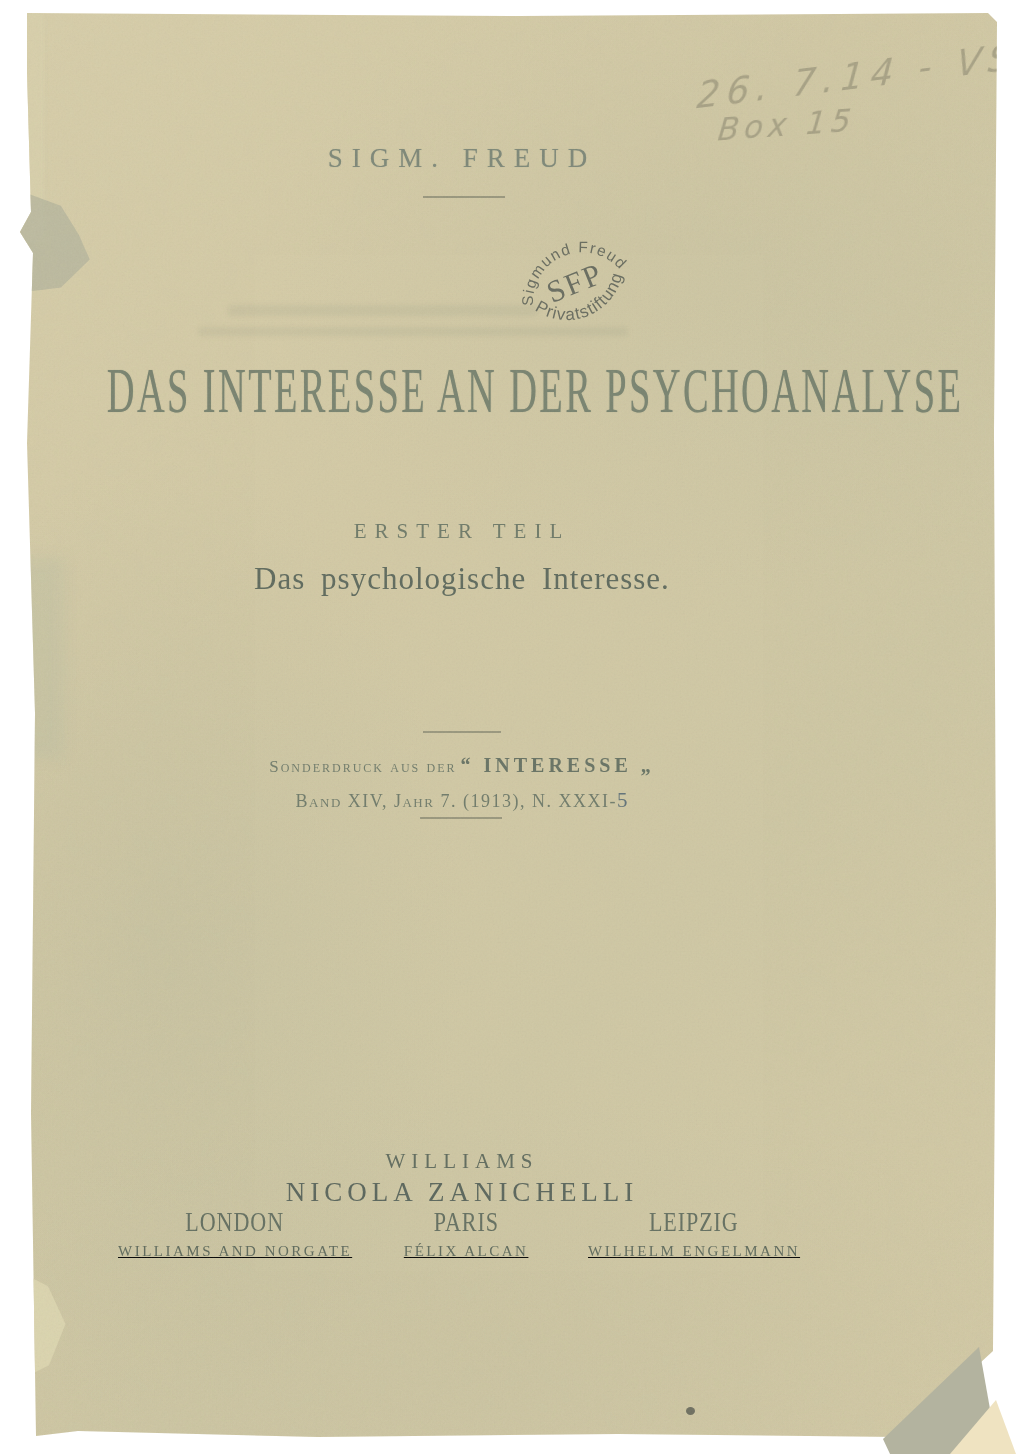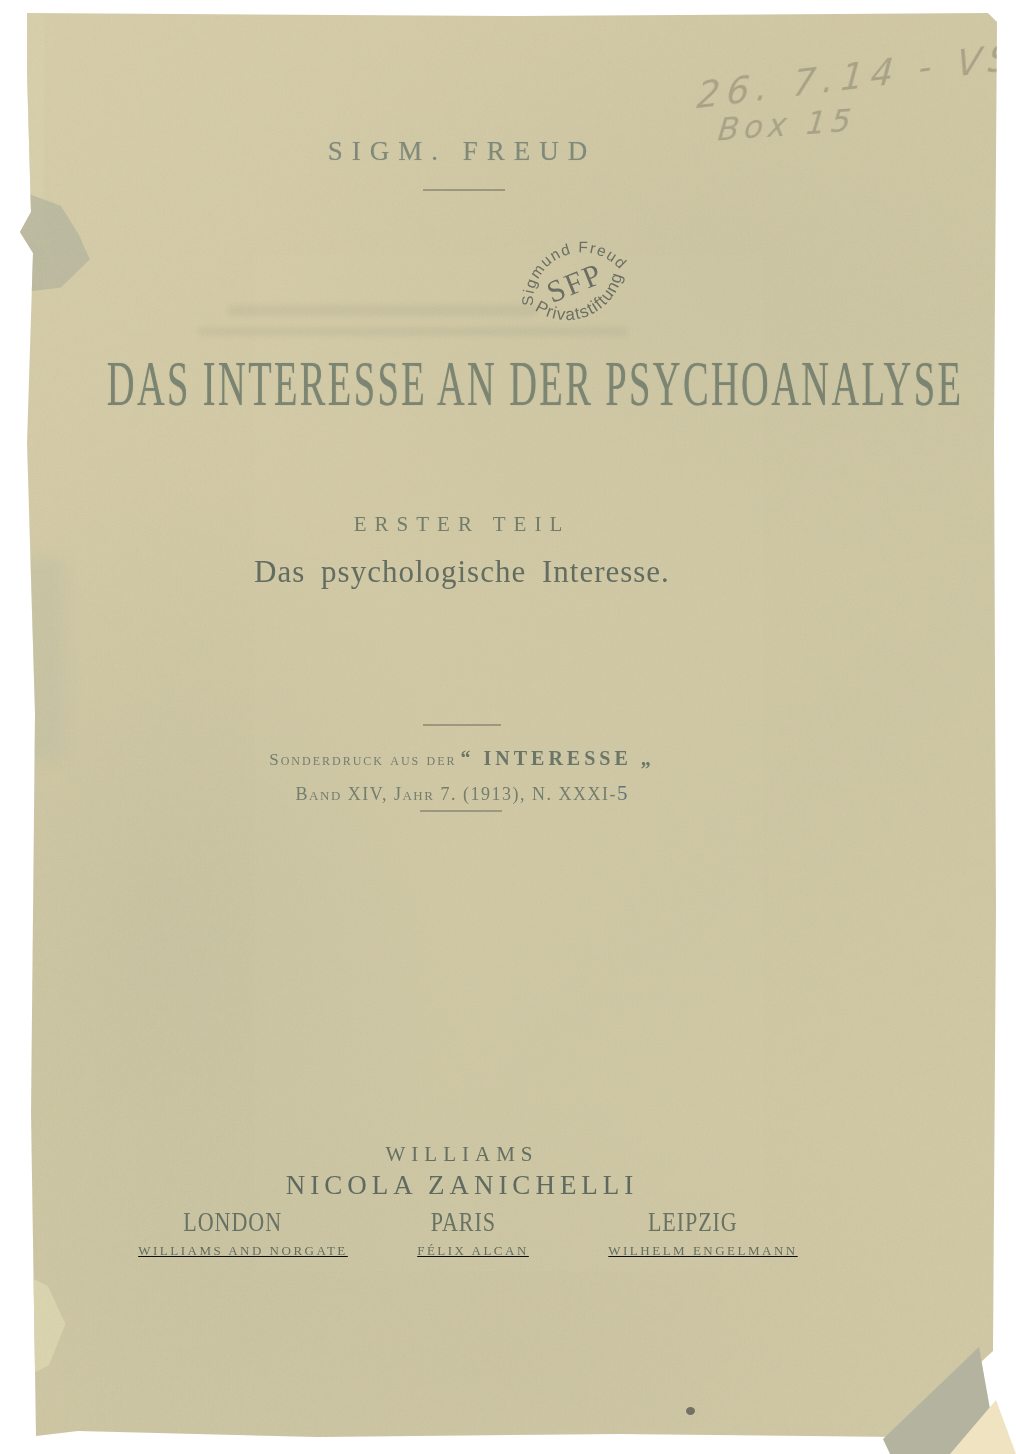--- a/index.html
+++ b/index.html
@@ -56,21 +56,21 @@
     background:#b3b39f;
     clip-path:polygon(3px 104px,99px 12px,118px 119px,10px 119px);
     filter:blur(.6px);
   }
   .fold-corner{
     position:absolute;left:930px;top:1390px;width:86px;height:64px;
     background:#efe3c1;
     clip-path:polygon(20px 64px,66px 10px,86px 64px);
   }
   
-  .content{position:absolute;left:0;top:5px;width:888px;height:100%;}
+  .content{position:absolute;left:0;top:12px;width:888px;height:100%;}
   .cline{position:absolute;width:100%;text-align:center;white-space:nowrap;}
   .author{
     top:118px;font-size:27px;letter-spacing:9px;color:#7d8777;
     text-shadow:0 0 1px rgba(125,135,119,.4);
   }
   .rule{position:absolute;height:2px;background:#85856f;opacity:.75;}
   .rule-author{left:405px;top:171px;width:82px;}
   .rule-imprint-top{left:405px;top:706px;width:78px;height:1.5px;}
   .rule-imprint-bottom{left:402px;top:792px;width:82px;height:1.5px;}
   .stamp{position:absolute;left:484px;top:196px;width:144px;height:144px;
@@ -98,21 +98,21 @@
   .zanichelli{top:1152px;font-size:27px;letter-spacing:5px;color:#59645a;}
   .distributors{
     position:absolute;left:100px;top:1196px;width:690px;display:flex;
   }
   .dist-col{flex:1 1 0;text-align:center;text-decoration:underline;}
   .dist-city{
     font-size:24px;color:#636e5f;letter-spacing:1px;display:inline-block;
     transform:scale(.92,1.12);white-space:nowrap;
   }
   .dist-name{
-    margin-top:7px;font-size:13px;letter-spacing:2.5px;color:#5e695b;white-space:nowrap;margin-left:20px;
+    margin-top:7px;font-size:15px;letter-spacing:2.5px;color:#5e695b;white-space:nowrap;
   }
 </style>
 </head>
 <body>
 
 <div class="page">
 
   <div class="patch patch-streak-top"></div>
   <div class="patch patch-grey-left"></div>
   <div class="patch patch-grey-mid"></div>

